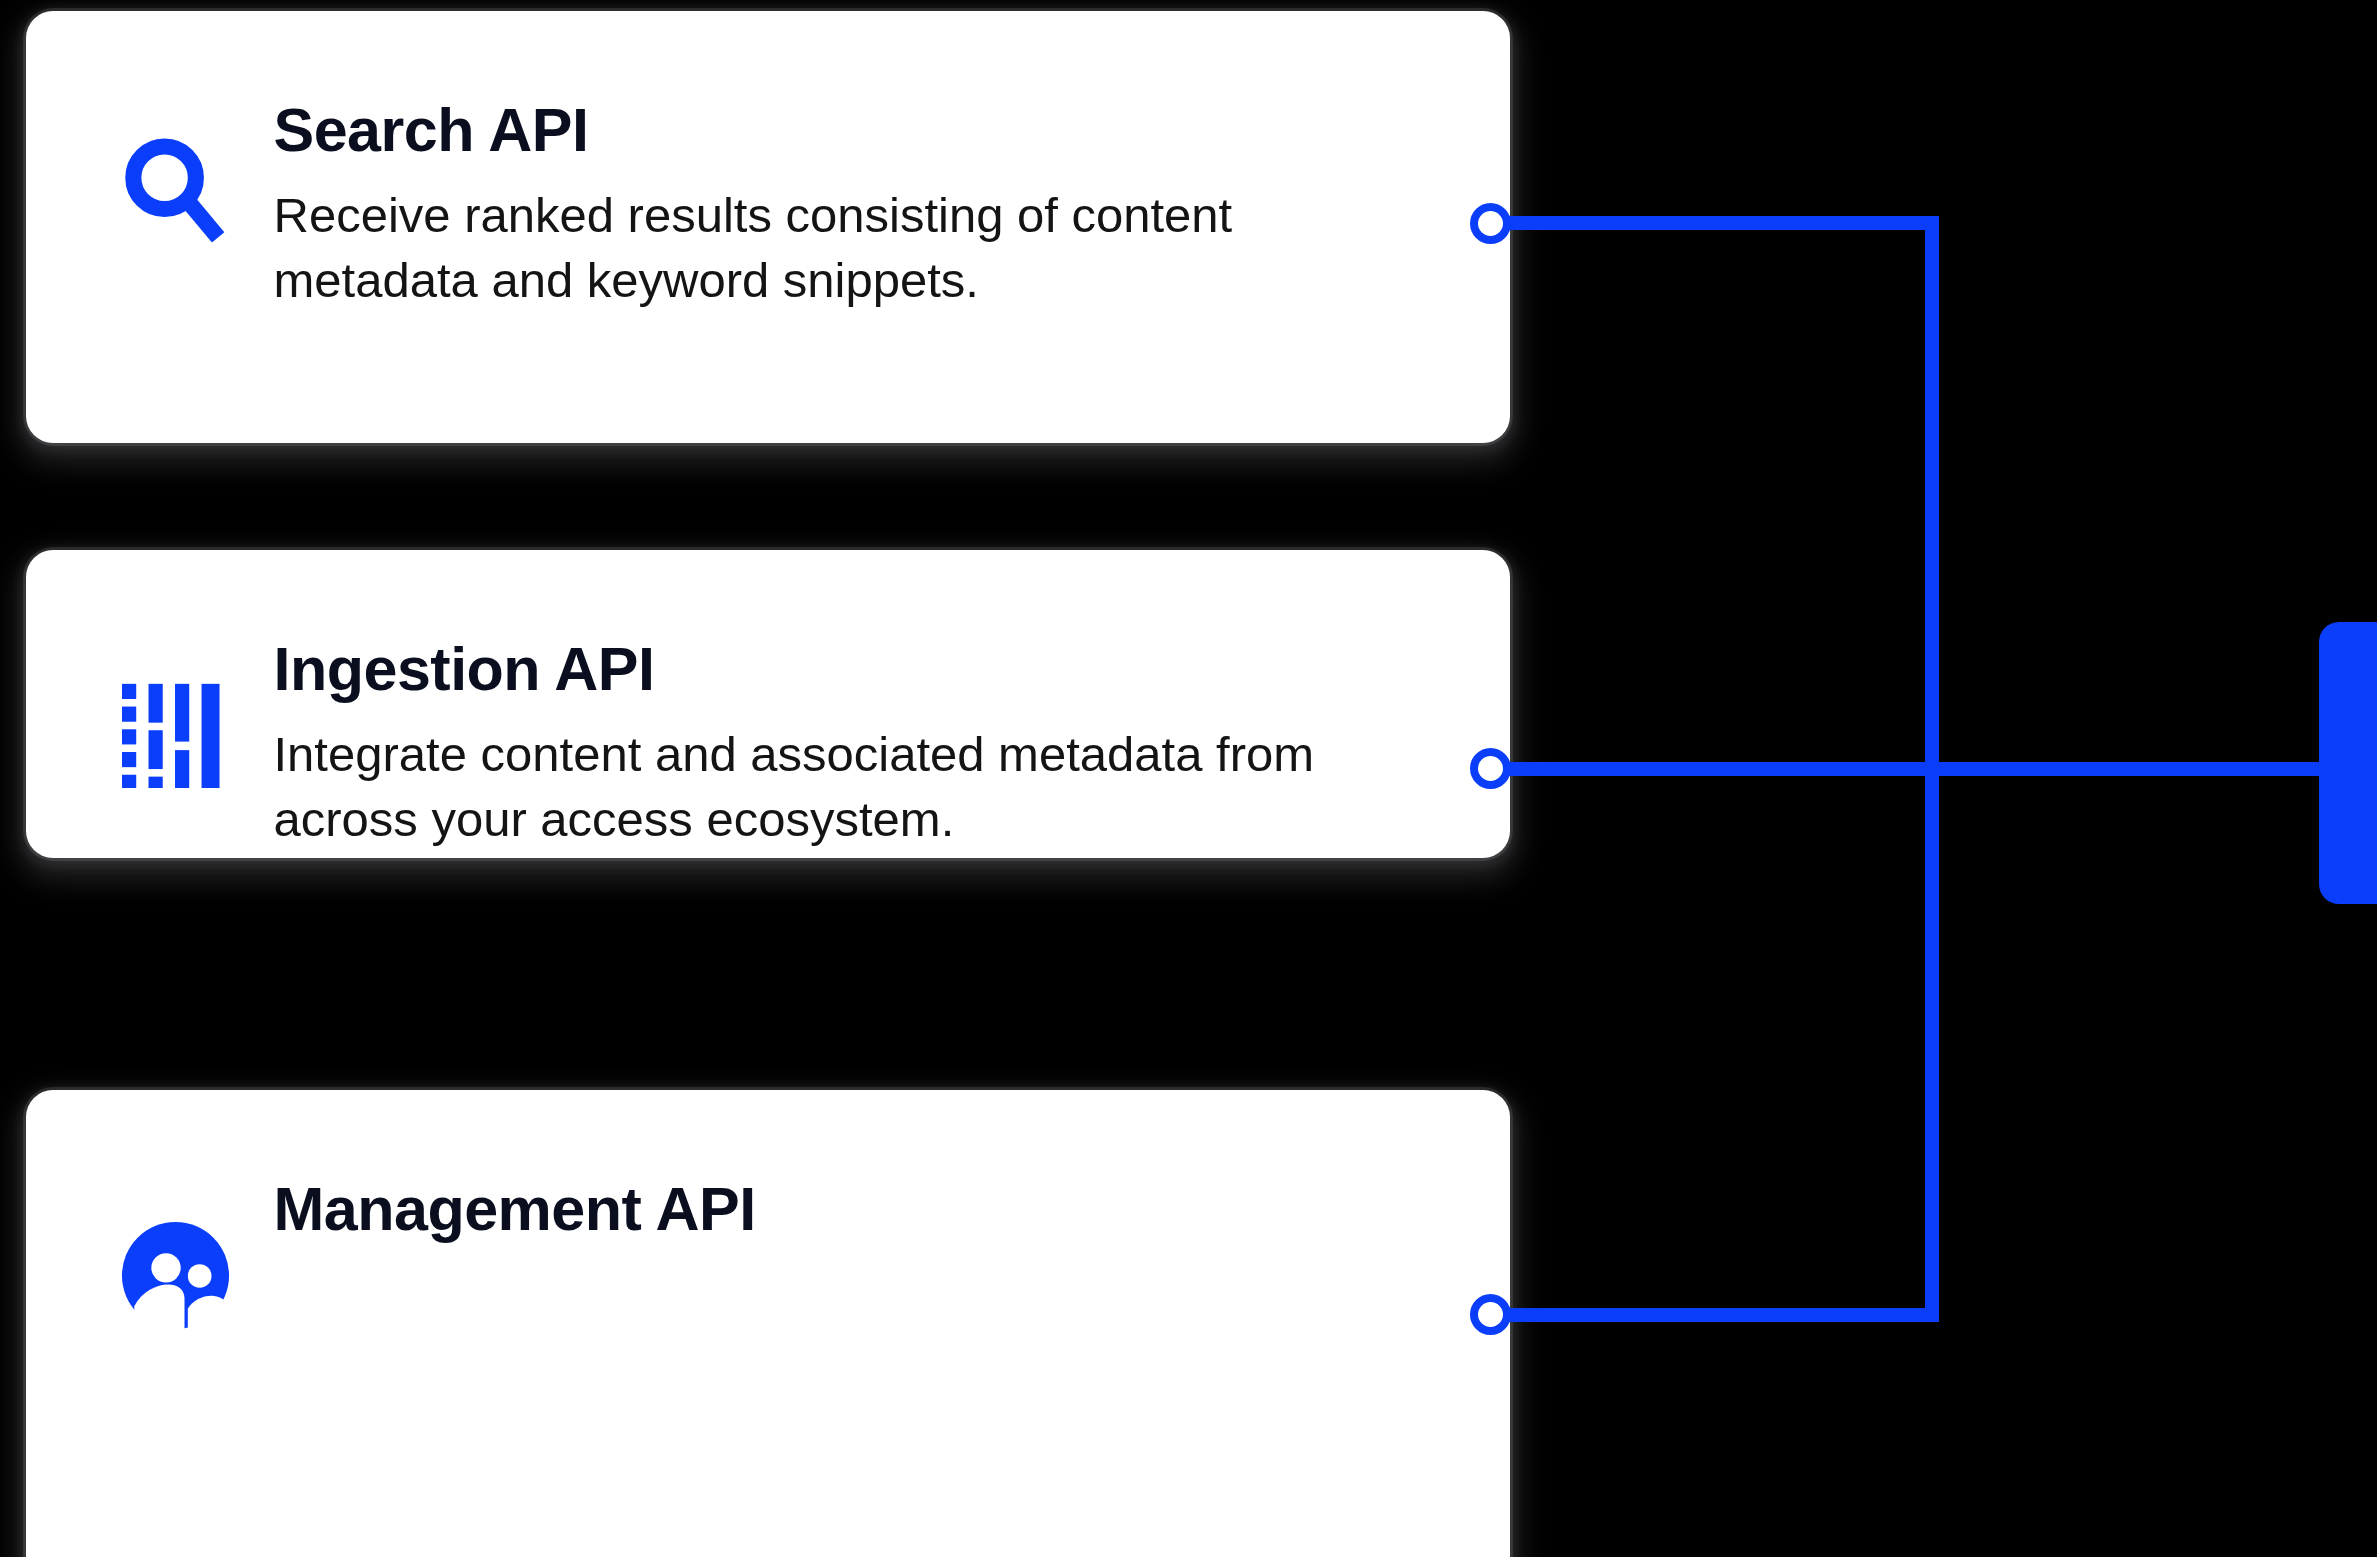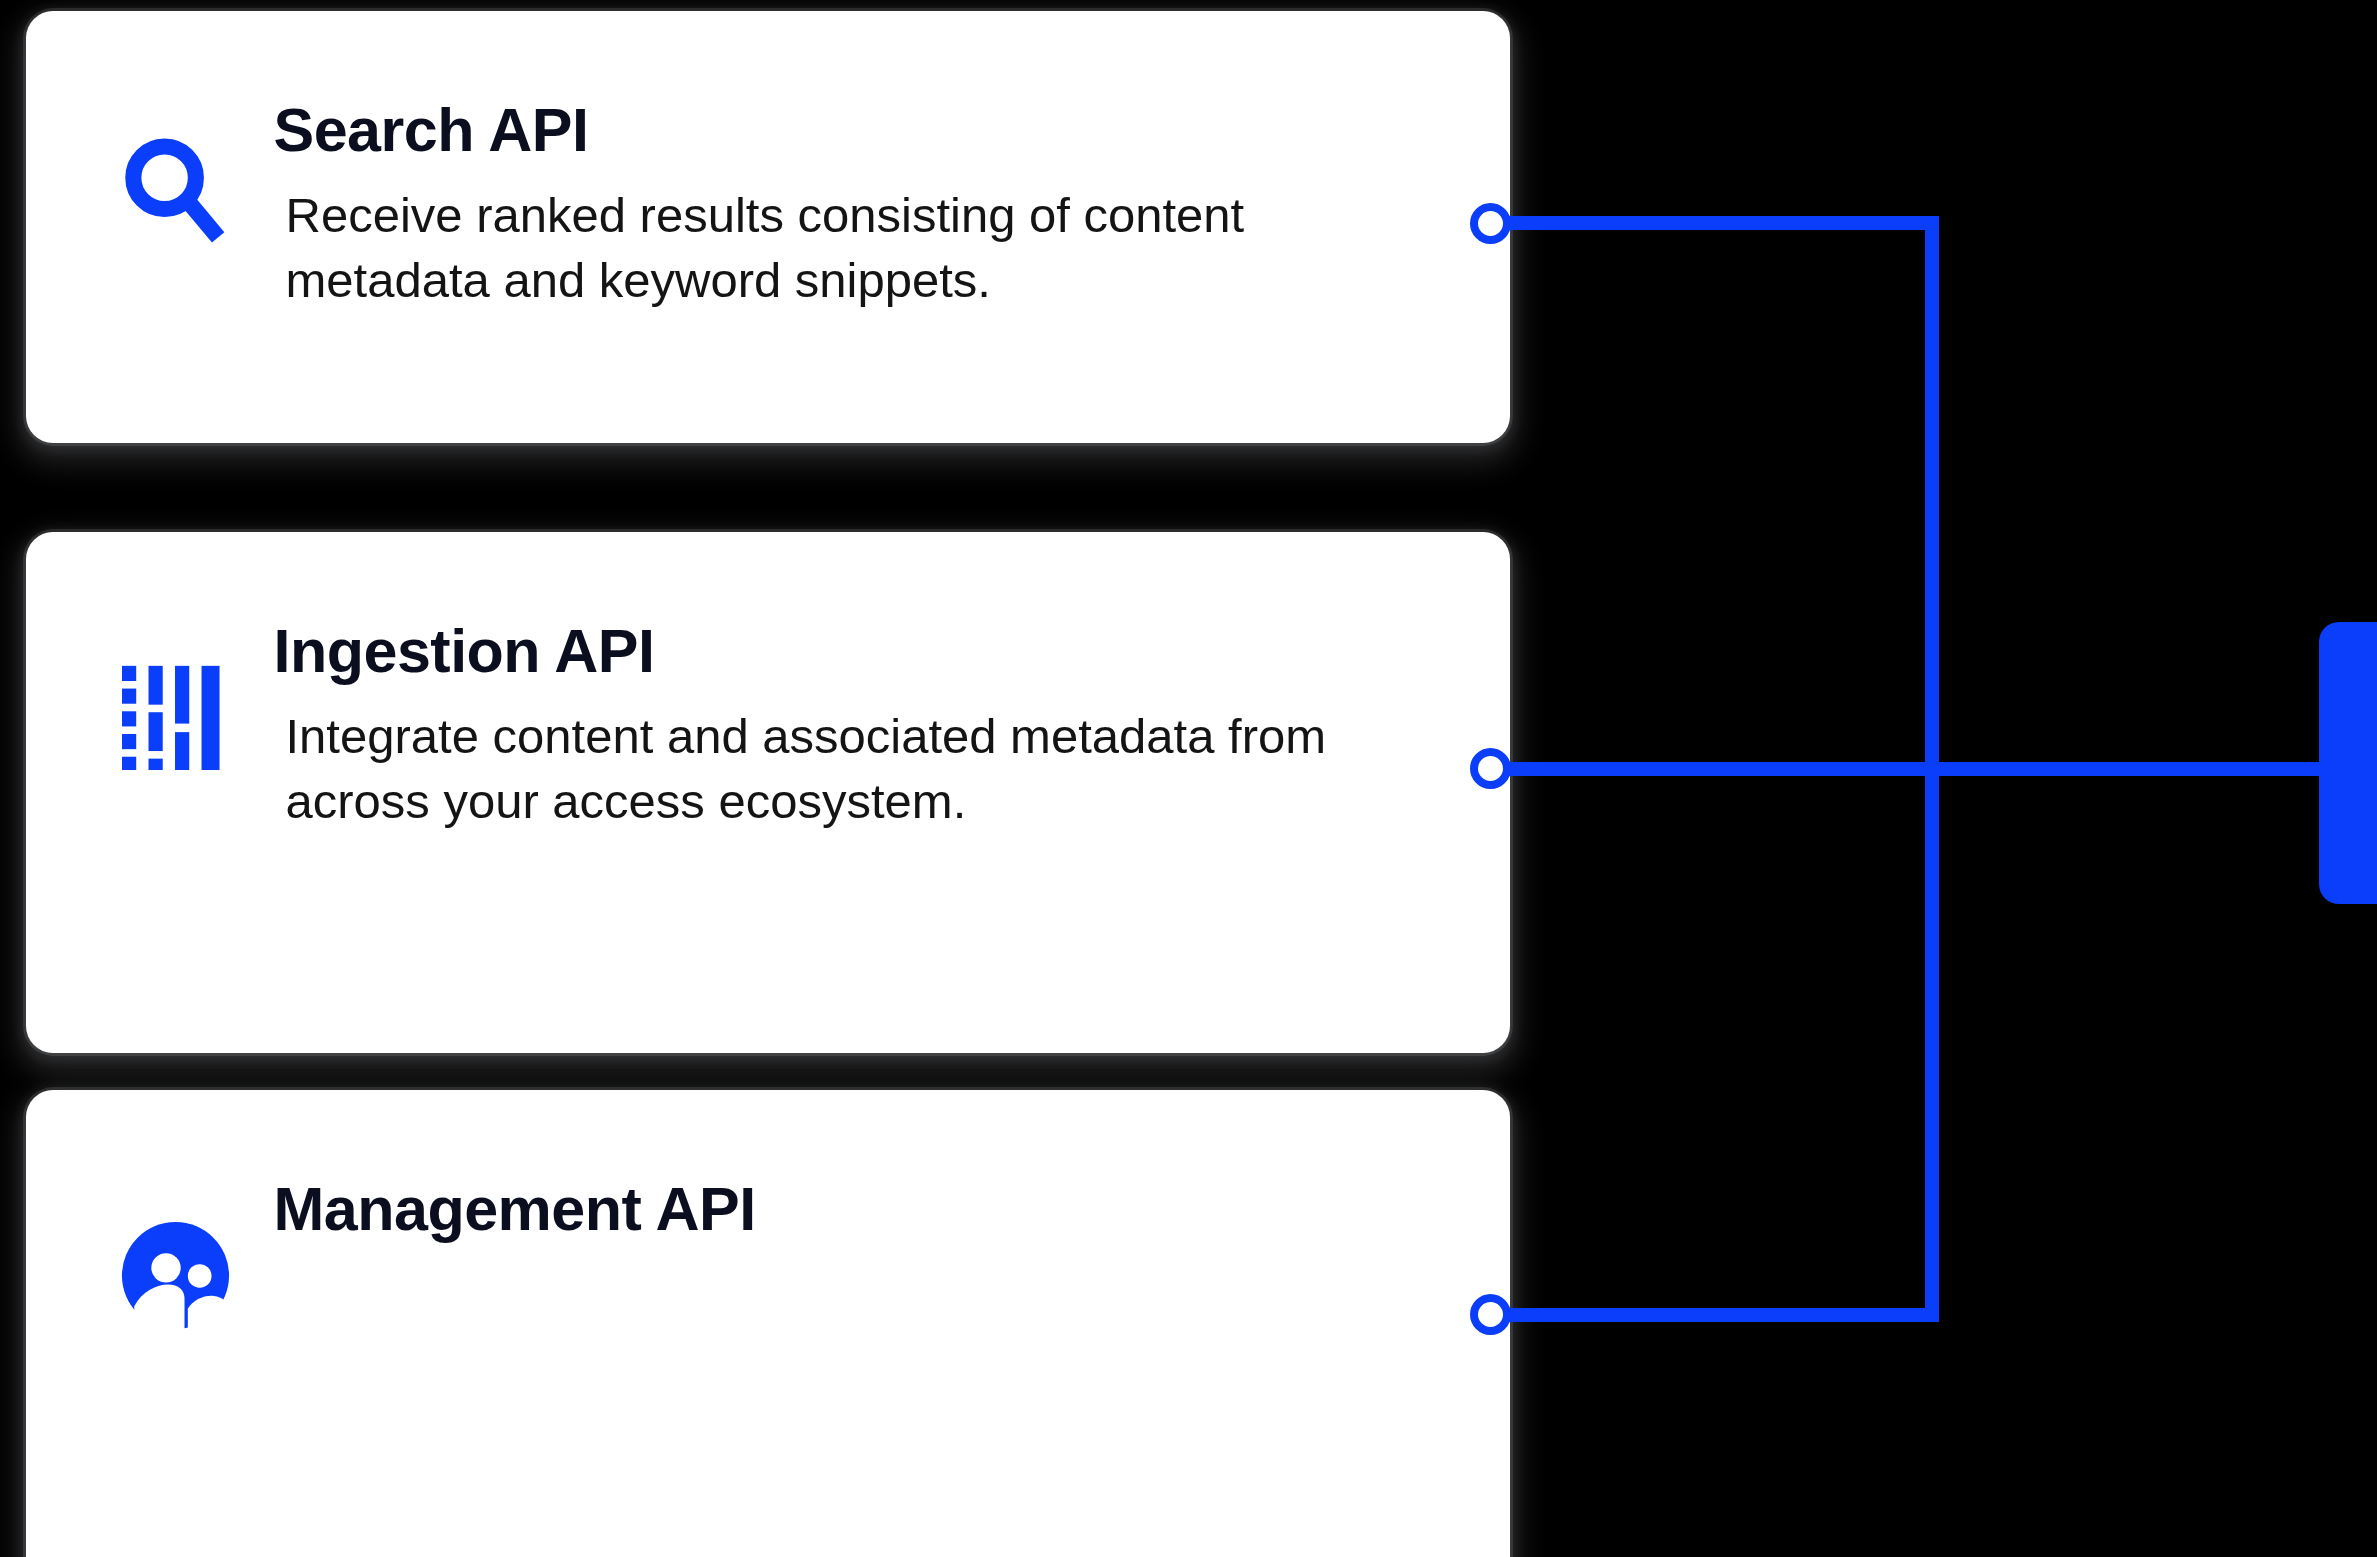--- a/index.html
+++ b/index.html
@@ -26,21 +26,21 @@
     width: 1484px;
     background: #ffffff;
     border-radius: 27px;
     box-shadow:
       0 0 0 2.9px rgba(255,255,255,0.10),
       0 12.4px 28.5px 8.6px rgba(255,255,255,0.13),
       0 2.9px 12.4px 4.8px rgba(190,200,225,0.10);
     box-sizing: border-box;
   }
   .card-1 { top: 10.5px;   height: 432px; }
-  .card-2 { top: 532px; height: 521px; }
+  .card-2 { top: 550px; height: 308px; }
   .card-3 { top: 1090px; height: 564px; }
 
   .card-inner {
     position: absolute;
     left: 95px;
     right: 71px;
     top: 0;
     bottom: 0;
     display: flex;
     align-items: flex-start;
@@ -74,21 +74,21 @@
     letter-spacing: -0.5px;
     line-height: 1.05;
     margin: 0 0 21px 0;
     white-space: nowrap;
   }
   .card-desc {
     font-size: 49px;
     font-weight: 400;
     color: #141414;
     line-height: 1.33;
-    margin: 12px;
+    margin: 0;
     max-width: 1122px;
   }
 
   
   .node {
     position: absolute;
     width: 41px;
     height: 41px;
     border-radius: 50%;
     border: 8px solid #0a3efa;

